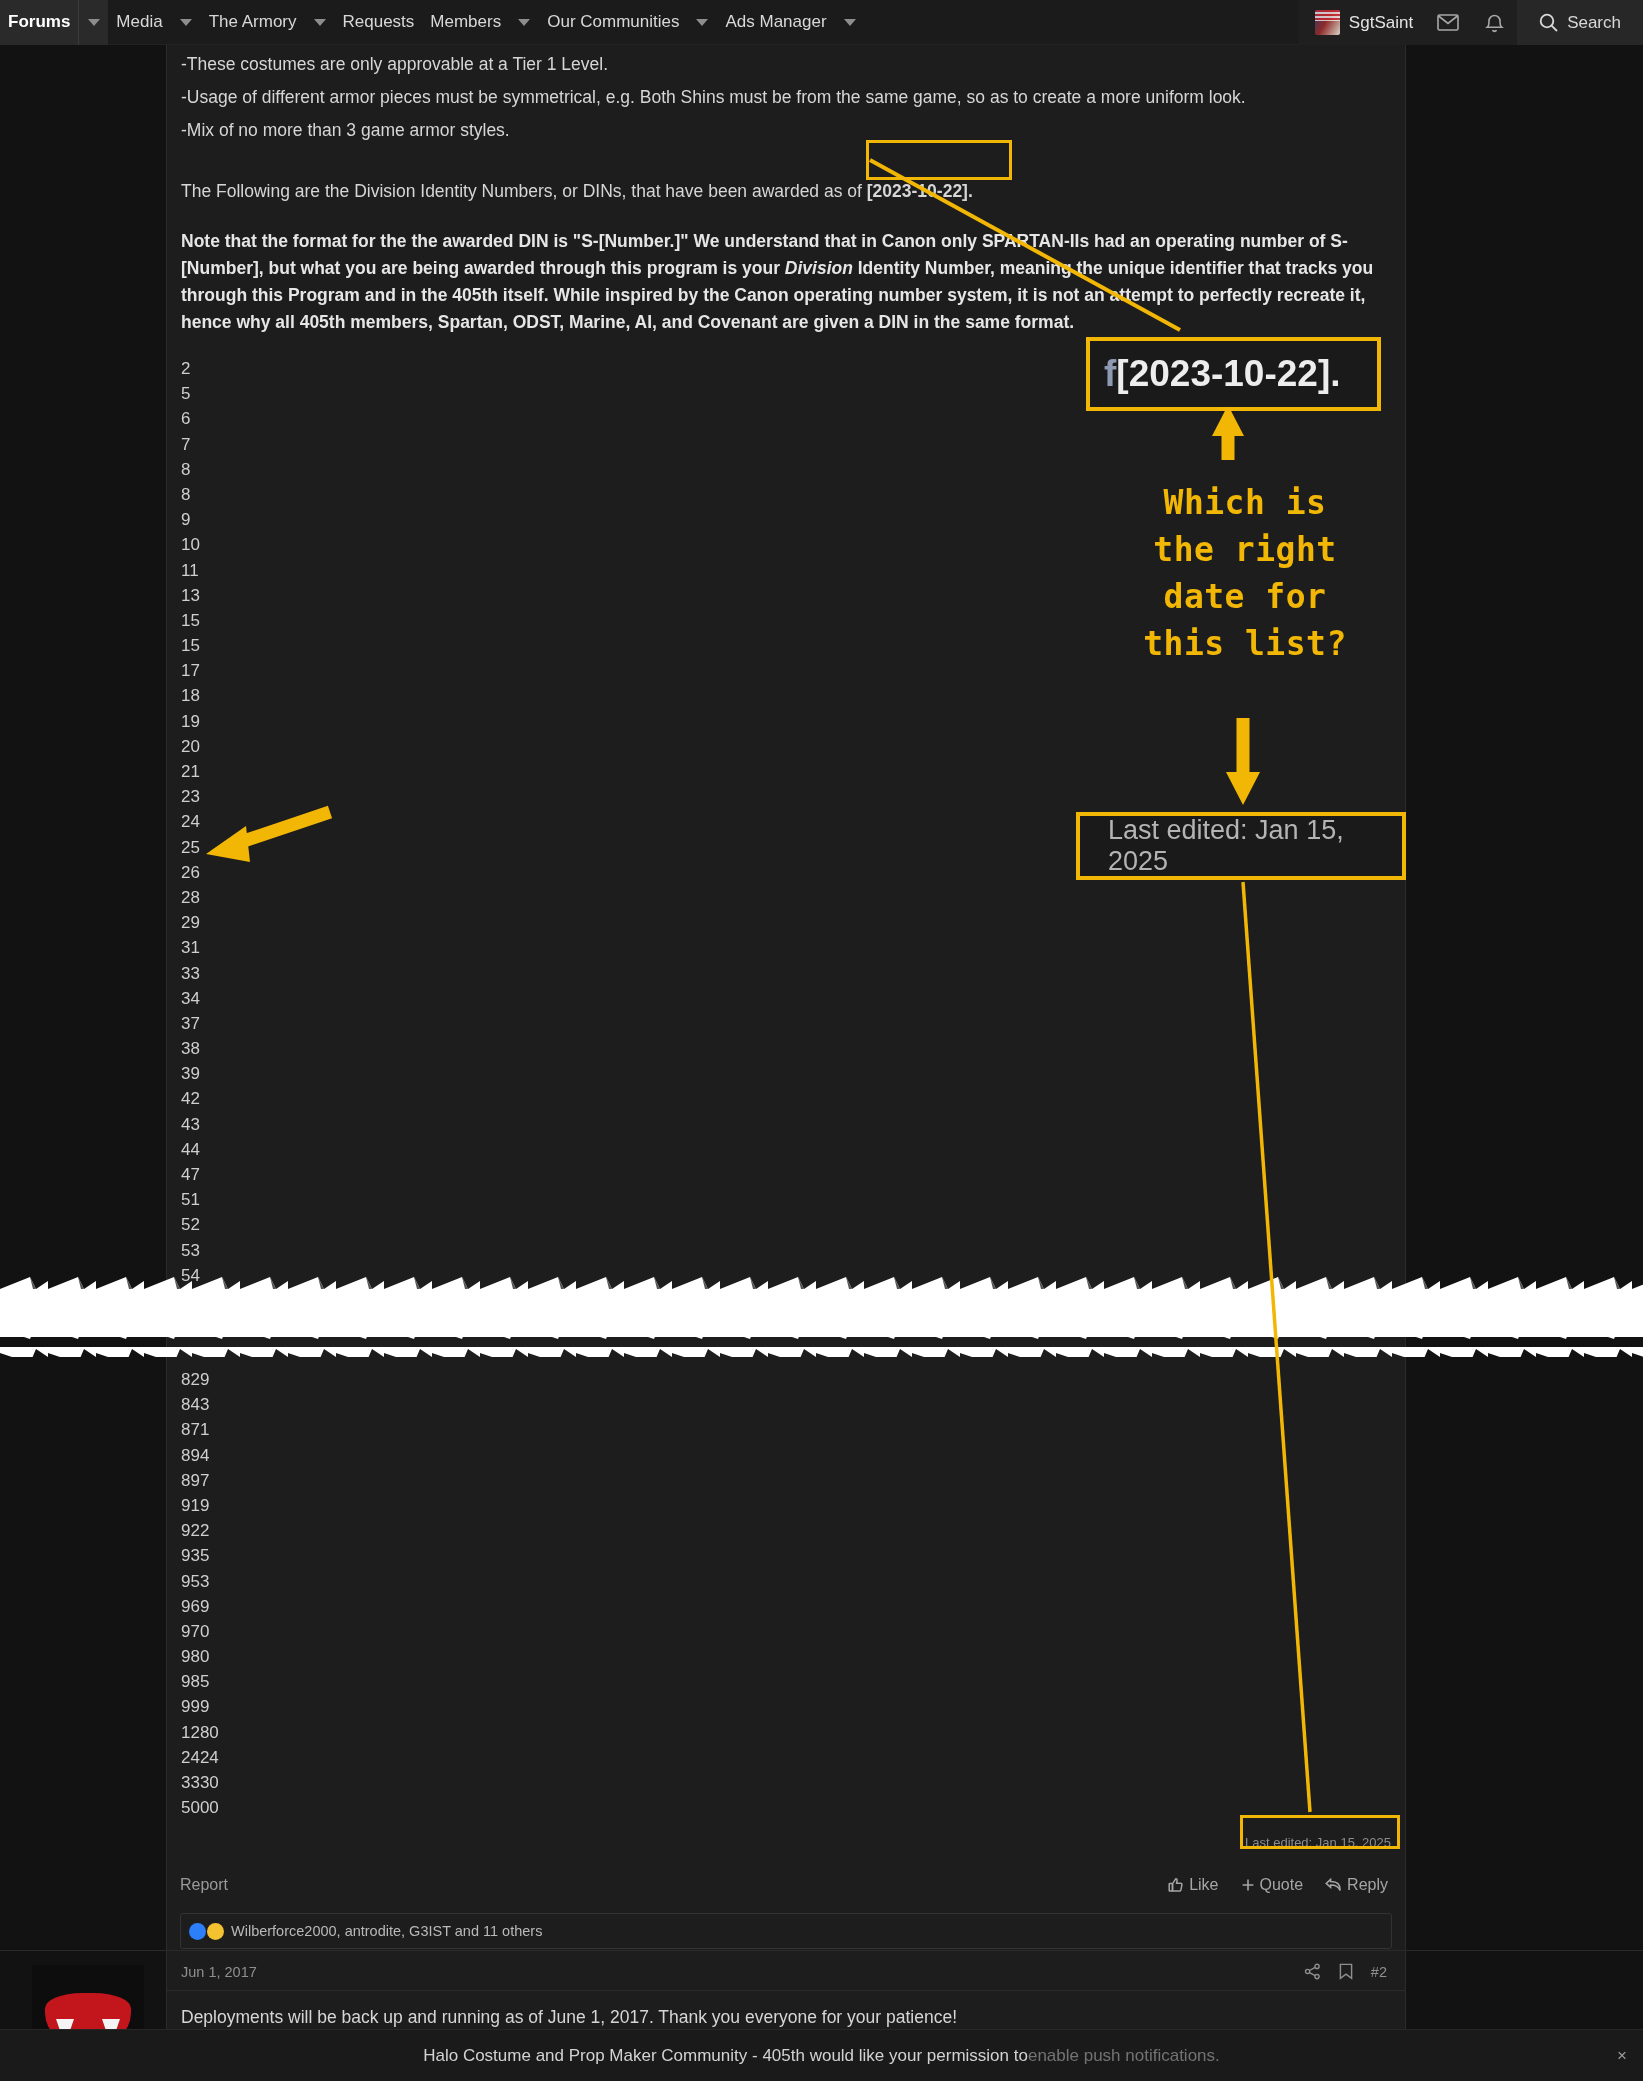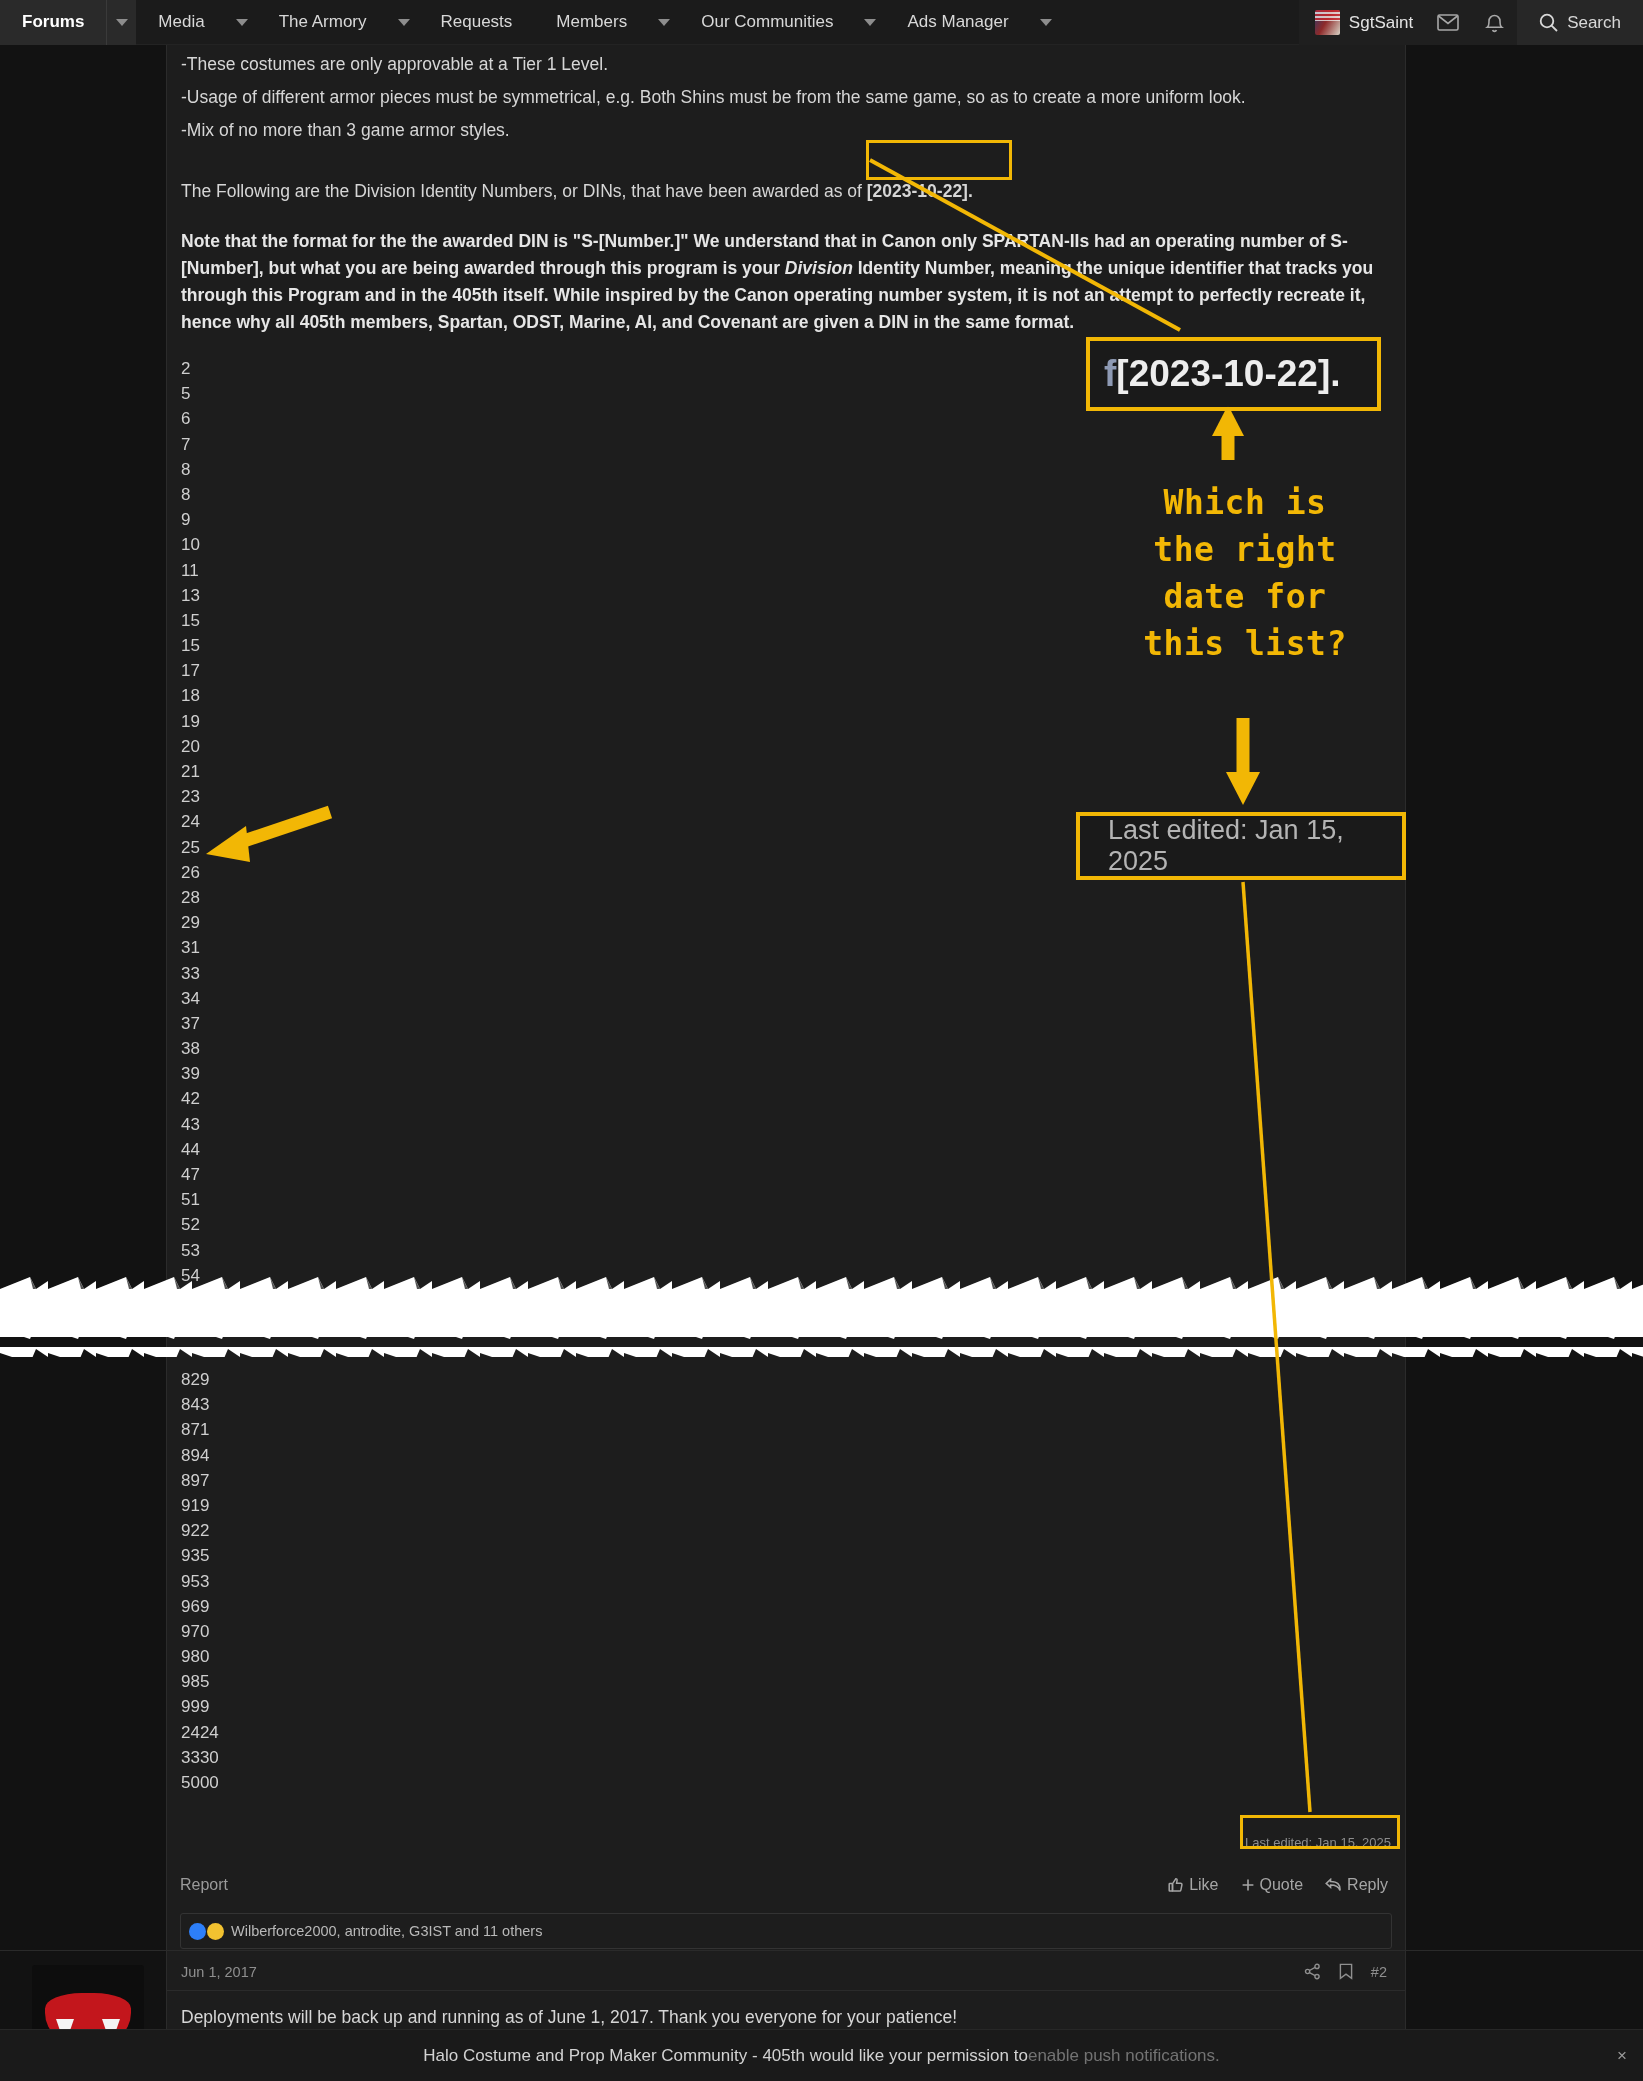--- a/index.html
+++ b/index.html
@@ -25,21 +25,21 @@
     height: 45px;
     background: #1b1b1b;
     display: flex;
     align-items: center;
     border-bottom: 1px solid #232323;
   }
   .nav-left { display: flex; align-items: center; height: 45px; }
   .nav-item {
     display: flex; align-items: center;
     height: 45px;
-    padding: 0 22px;
+    padding: 0 8px;
     color: #d8d8d8;
     font-size: 17px;
     white-space: nowrap;
   }
   .nav-item.active {
     background: #2a2a2a;
     color: #ffffff;
     font-weight: bold;
   }
   .nav-caret-box {
@@ -473,20 +473,21 @@
             <div>897</div>
             <div>919</div>
             <div>922</div>
             <div>935</div>
             <div>953</div>
             <div>969</div>
             <div>970</div>
             <div>980</div>
             <div>985</div>
             <div>999</div>
+            <div>1280</div>
             <div>2424</div>
             <div>3330</div>
             <div>5000</div>
           </div>
       </div>
     </div>
 
     <div style="position:absolute; left:1245px; top:1790px; color:#8d8d8d; font-size:13px;">Last edited: Jan 15, 2025</div>
 
     <div class="post-actions">

